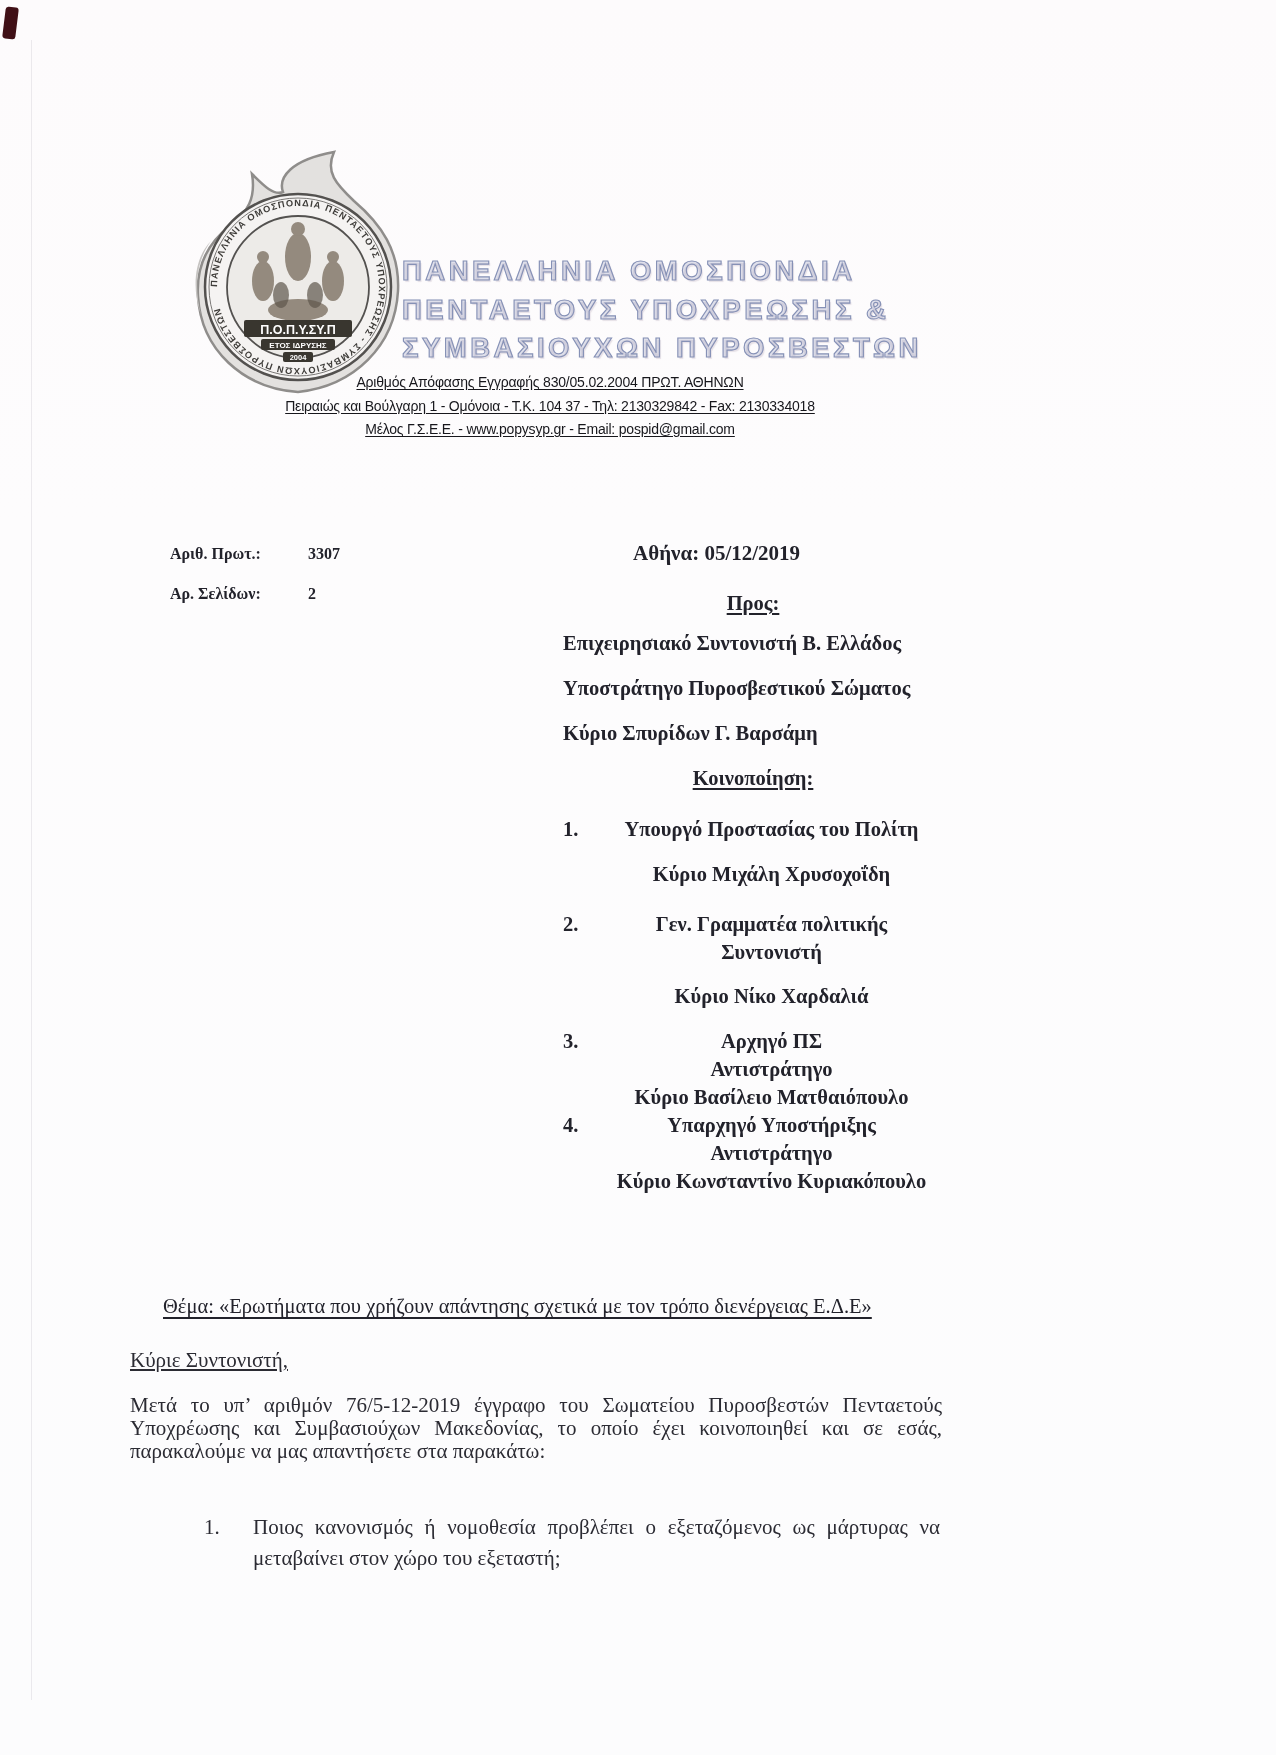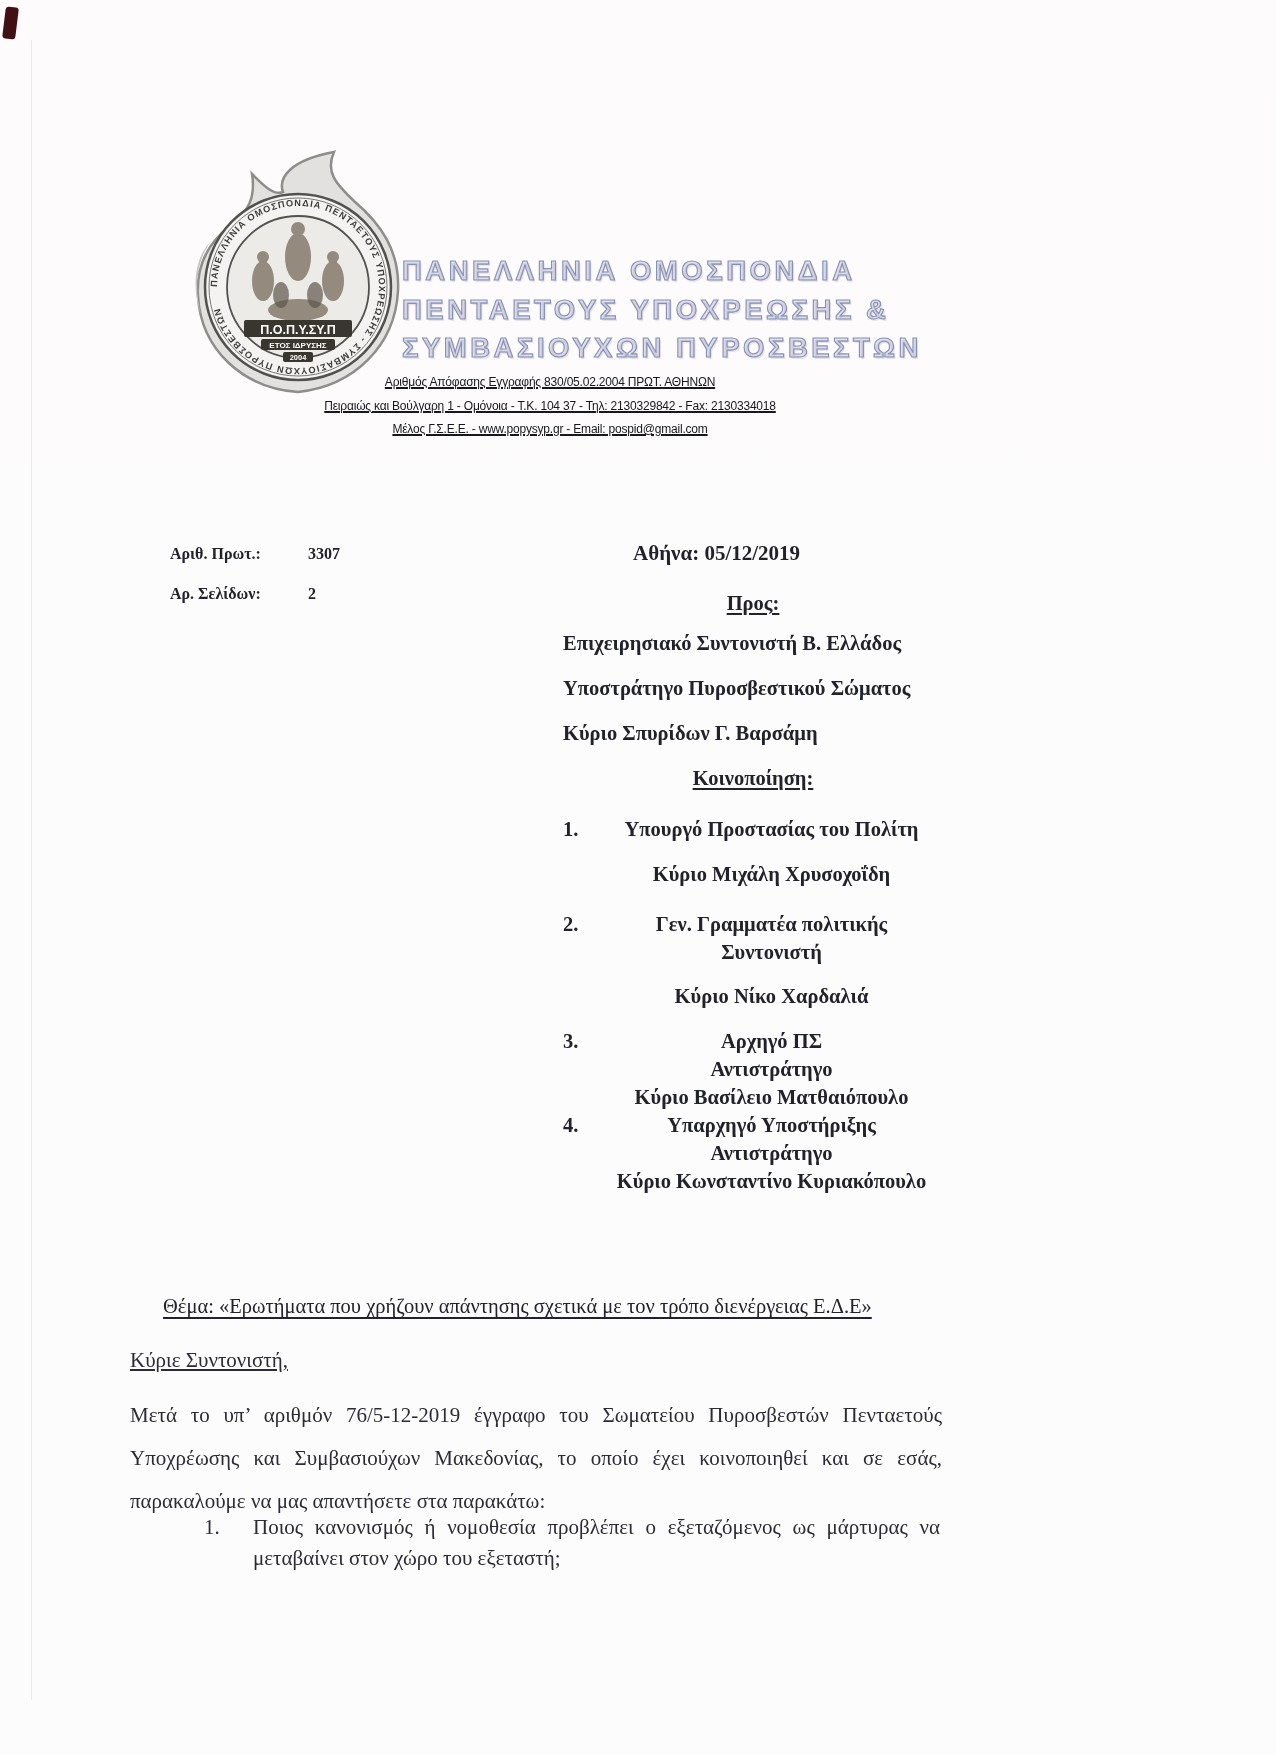--- a/index.html
+++ b/index.html
@@ -32,23 +32,22 @@
     -webkit-text-stroke:1.15px #8691b6;
     text-shadow:1.5px 1.5px 1px rgba(125,105,135,0.18);
     white-space:nowrap;
     margin-left:6px;
   }
 
   .contact {
     position:absolute; left:150px; top:371px; width:800px;
     text-align:center;
     font-family:"Liberation Sans", sans-serif;
-    font-size:12px; line-height:23.5px; letter-spacing:-0.2px;
+    font-size:14px; line-height:23.5px; letter-spacing:-0.2px;
     color:#17171c;
-    text-decoration:underline;
   }
   .contact-line { text-decoration:underline; text-underline-offset:2px; }
 
   .ref {
     position:absolute; left:170px; top:541px;
     display:grid; grid-template-columns:138px auto; row-gap:14px;
     font-weight:700; font-size:16px; line-height:26px; color:#22222b;
   }
   .date {
     position:absolute; left:633px; top:541px;
@@ -77,21 +76,21 @@
 
   .subject {
     position:absolute; left:163px; top:1295px;
     font-weight:400; font-size:20.5px; color:#22222b;
     text-decoration:underline; text-underline-offset:4px; text-decoration-thickness:1.8px;
     white-space:nowrap;
   }
   .salutation { position:absolute; left:130px; top:1348px; font-size:21px; color:#2b2b33;text-decoration:underline; }
   .paragraph {
     position:absolute; left:130px; top:1394px; width:812px;
-    font-size:21px; line-height:43px; text-align:justify; color:#2b2b33;
+    font-size:21px; line-height:23px; text-align:justify; color:#2b2b33;
   }
   .question {
     position:absolute; left:204px; top:1512px; width:736px;
     display:flex; font-size:21px; line-height:30.5px; color:#2b2b33;
   }
   .q-num { width:33px; flex:none; }
   .q-text { flex:1; text-align:justify;margin-left:16px; }
 </style>
 </head>
 <body>

